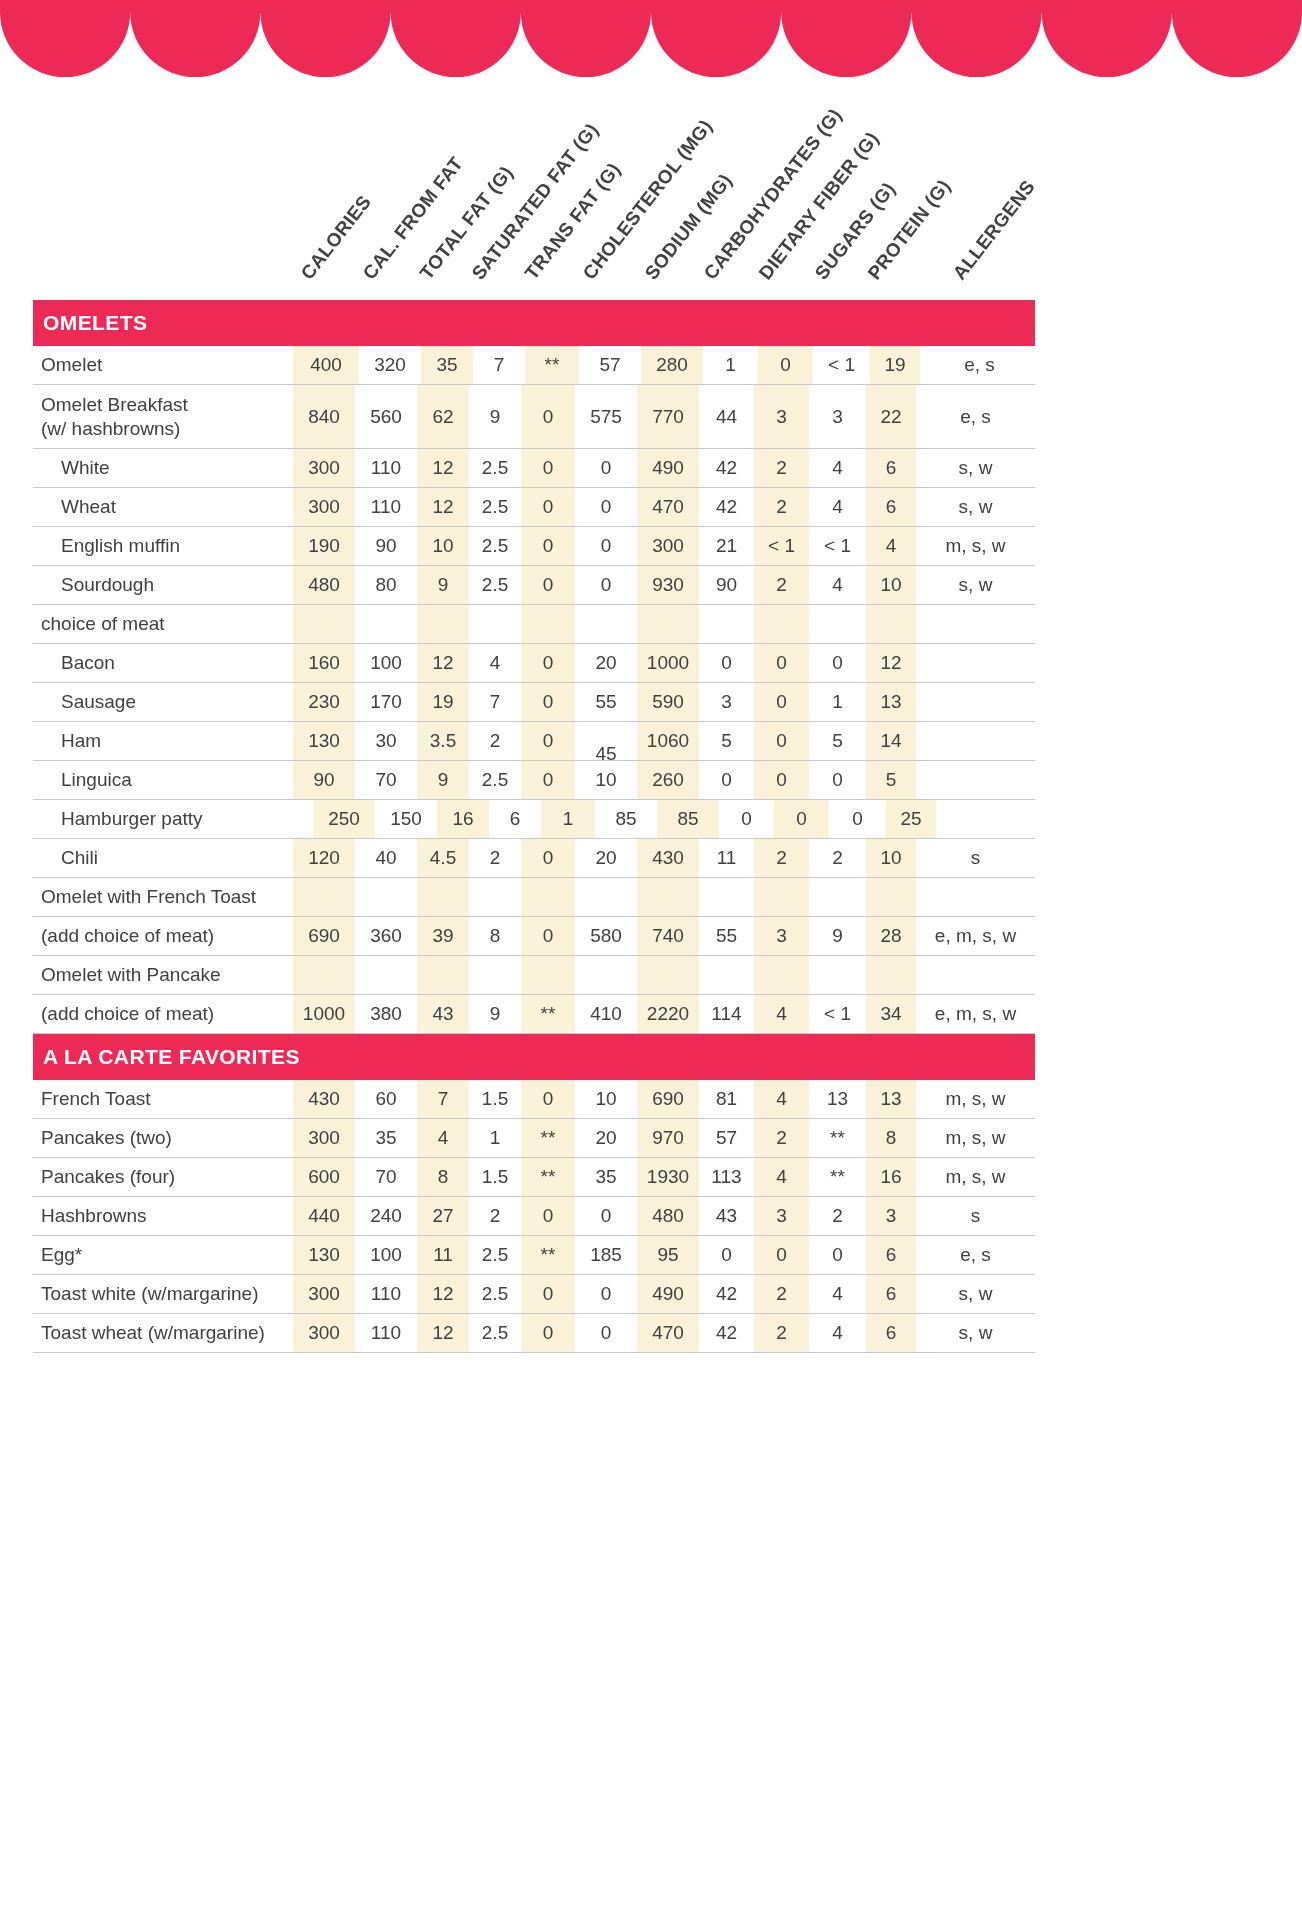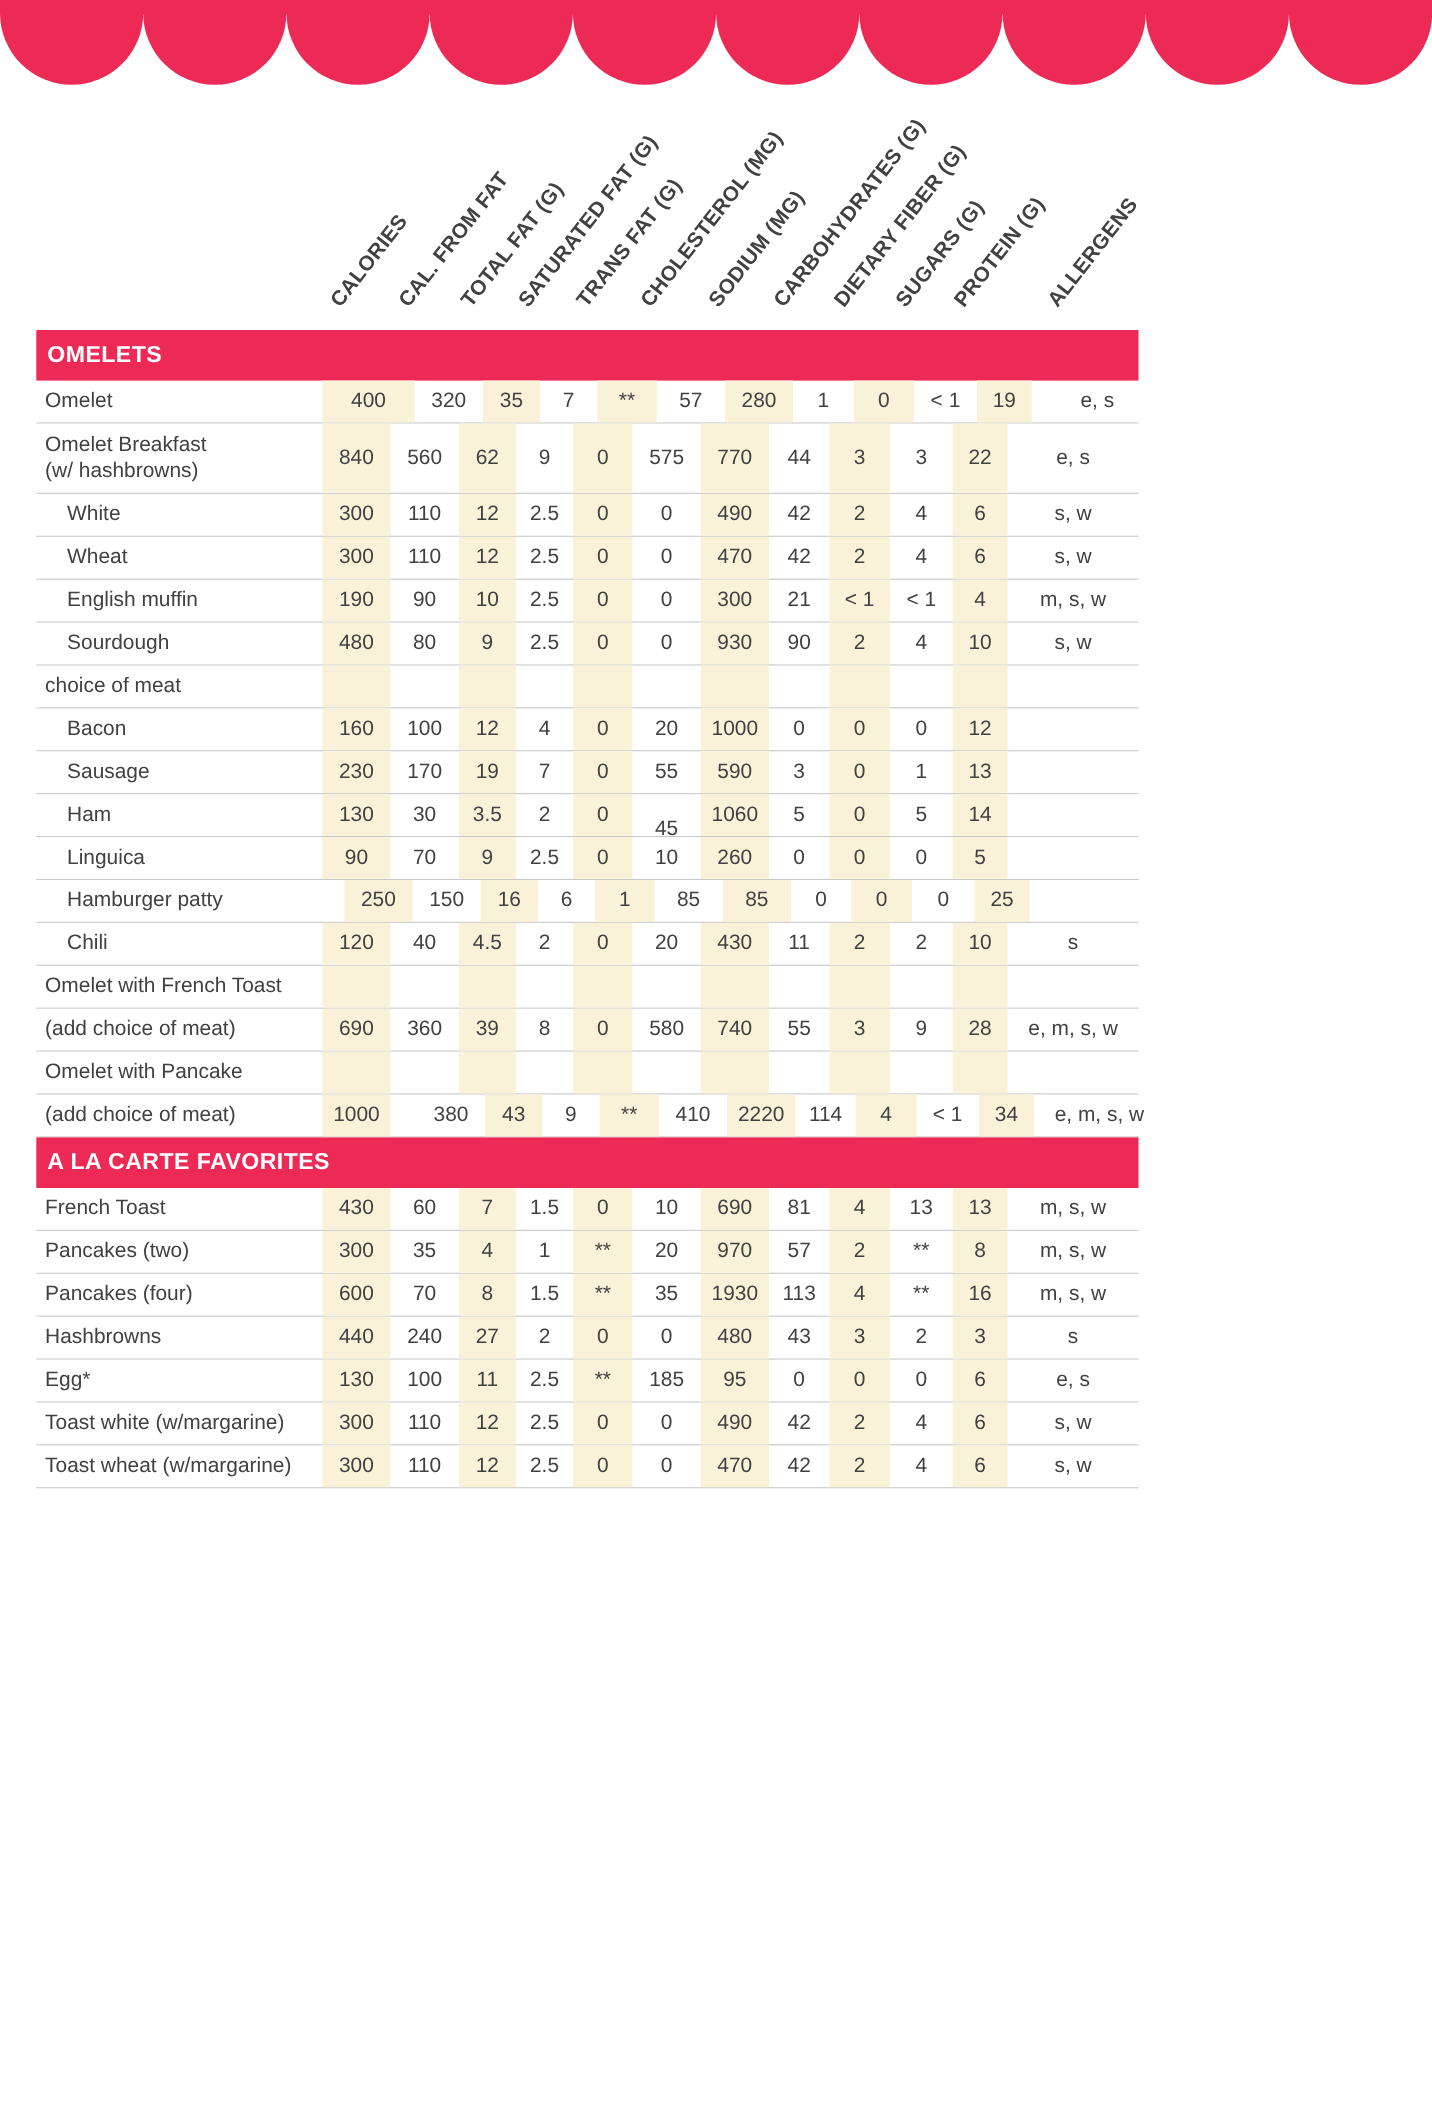--- a/index.html
+++ b/index.html
@@ -78,21 +78,21 @@
       <span class="header-label" style="left: 848px;">PROTEIN (G)</span>
       <span class="header-label" style="left: 932.5px;">ALLERGENS</span>
     </div>
 
   <div class="table">
       <div class="section-bar">OMELETS</div>
       <div class="row">
         <div class="cell name" style="width: 260px;">
           <div>Omelet</div>
         </div>
-        <div class="cell shaded" style="width: 84px;">400</div>
+        <div class="cell shaded" style="width: 66px;">400</div>
         <div class="cell" style="width: 62px;">320</div>
         <div class="cell shaded" style="width: 52px;">35</div>
         <div class="cell" style="width: 52px;">7</div>
         <div class="cell shaded" style="width: 54px;">**</div>
         <div class="cell" style="width: 62px;">57</div>
         <div class="cell shaded" style="width: 62px;">280</div>
         <div class="cell" style="width: 55px;">1</div>
         <div class="cell shaded" style="width: 55px;">0</div>
         <div class="cell" style="width: 57px;">&lt; 1</div>
         <div class="cell shaded" style="width: 50px;">19</div>
@@ -352,21 +352,21 @@
         <div class="cell shaded" style="width: 55px;"></div>
         <div class="cell" style="width: 57px;"></div>
         <div class="cell shaded" style="width: 50px;"></div>
         <div class="cell" style="width: 119px;"></div>
       </div>
       <div class="row">
         <div class="cell name" style="width: 260px;">
           <div>(add choice of meat)</div>
         </div>
         <div class="cell shaded" style="width: 62px;">1000</div>
-        <div class="cell" style="width: 62px; margin-left: 24px;">380</div>
+        <div class="cell" style="width: 62px;">380</div>
         <div class="cell shaded" style="width: 52px;">43</div>
         <div class="cell" style="width: 52px;">9</div>
         <div class="cell shaded" style="width: 54px;">**</div>
         <div class="cell" style="width: 62px;">410</div>
         <div class="cell shaded" style="width: 62px;">2220</div>
         <div class="cell" style="width: 55px;">114</div>
         <div class="cell shaded" style="width: 55px;">4</div>
         <div class="cell" style="width: 57px;">&lt; 1</div>
         <div class="cell shaded" style="width: 50px;">34</div>
         <div class="cell" style="width: 119px;">e, m, s, w</div>

